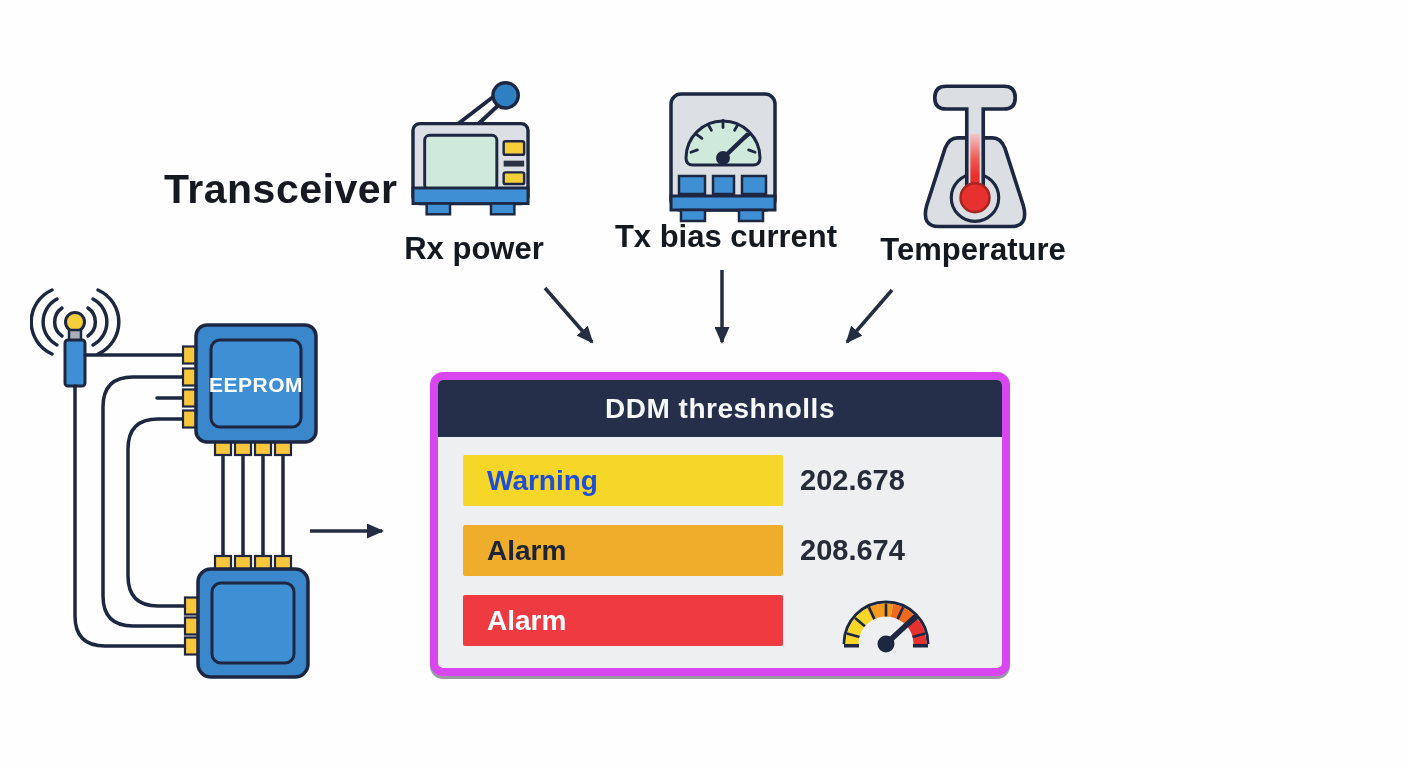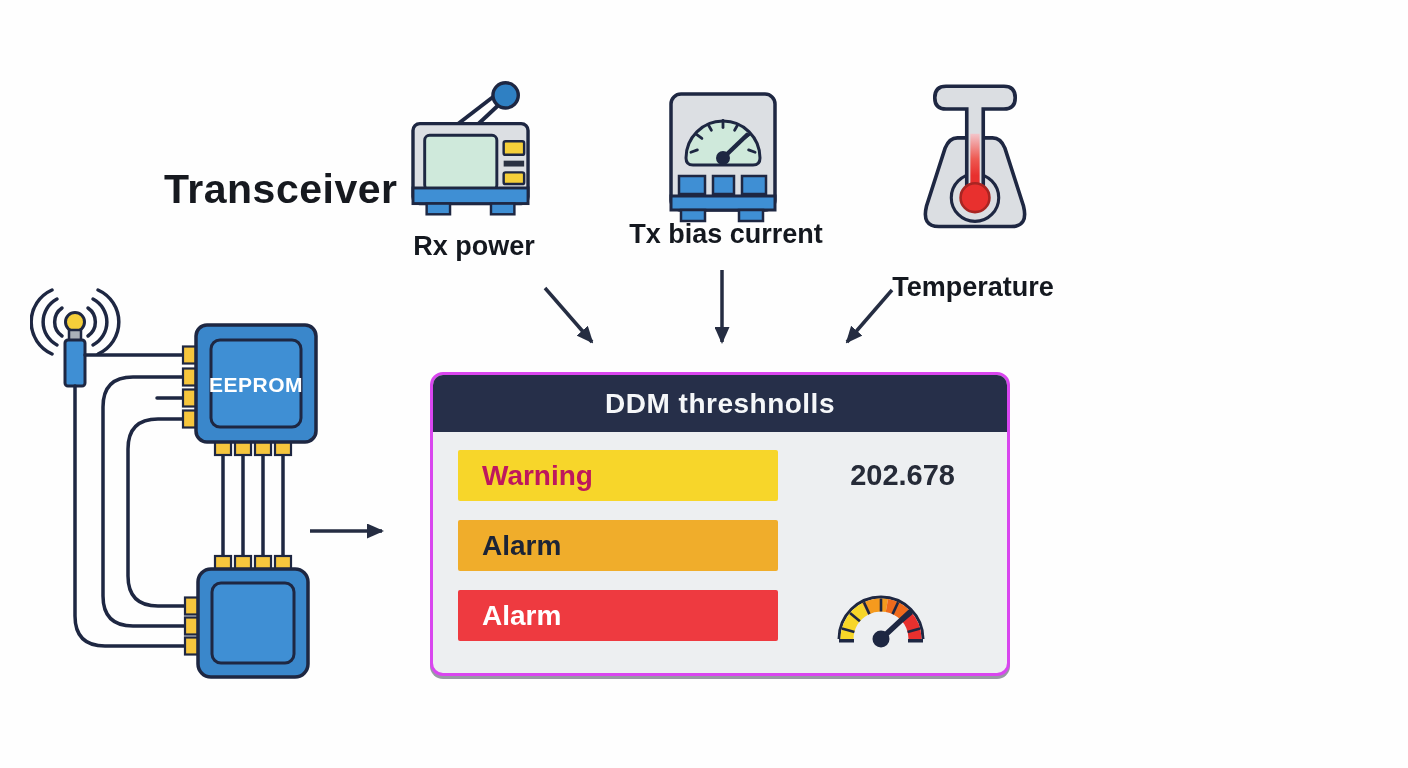--- a/index.html
+++ b/index.html
@@ -8,58 +8,58 @@
   .canvas { position:relative; width:1408px; height:768px; background:#fefefe; }
 
   .abs { position:absolute; }
 
   .transceiver-title{
     left:164px; top:166px; font-size:41px; font-weight:700; color:#16191f;
     letter-spacing:0.5px;
   }
 
   .monitor-label{
-    font-size:27px; font-weight:700; color:#14181f; text-align:center;
+    font-size:31px; font-weight:700; color:#14181f; text-align:center;
   }
   .lbl-rx   { left:374px; top:231px; width:200px; }
   .lbl-tx   { left:596px; top:219px; width:260px;text-align:center; }
-  .lbl-temp { left:843px; top:232px; width:260px;margin-top:40px; }
+  .lbl-temp { left:843px; top:232px; width:260px; }
 
   .icon-rx   { left:405px; top:70px;  width:132px; height:156px; }
   .icon-tx   { left:663px; top:88px;  width:120px; height:140px; }
   .icon-temp { left:905px; top:76px;  width:140px; height:165px; }
 
   .arrows-top { left:498px; top:258px; width:420px; height:110px; }
 
   .circuit { left:30px; top:280px; width:400px; height:420px; }
 
   
   .panel{
     left:430px; top:372px; width:580px; height:304px;
-    background:#edeff1; border:3px solid #d946ef; border-radius:13px;
+    background:#edeff1; border:8px solid #d946ef; border-radius:13px;
     overflow:hidden; box-shadow:0 3px 0 rgba(26,33,56,0.45);
   }
   .panel-header{
     height:57px; background:#262f49; display:flex; align-items:center;
     justify-content:center;
   }
   .panel-title{ color:#f5f7f9; font-size:28px; font-weight:700; letter-spacing:0.5px; }
   .panel-body{ position:relative; height:244px; padding-top:18px; }
   .panel-row{ position:relative; height:51px; margin-bottom:19px; }
   .row-bar{
     position:absolute; left:25px; top:0; width:320px; height:51px;
     display:flex; align-items:center; padding-left:24px; border-radius:2px;
   }
   .row-bar span{ font-size:28px; font-weight:700; }
-  .bar-warning{ background:#f7d62a; } .bar-warning span{ color:#be185d;text-align:right; }
+  .bar-warning{ background:#f7d62a; } .bar-warning span{ color:#1d4ed8;text-align:right; }
   .bar-alarm  { background:#f0ad2b; } .bar-alarm   span{ color:#1c2436; }
   .bar-critical{ background:#ee3a40;} .bar-critical span{ color:#ffffff; }
   .row-value{
     position:absolute; left:362px; top:0; width:160px; height:51px;
-    line-height:51px; text-align:right; font-size:29px; font-weight:700;
+    line-height:51px; text-align:left; font-size:29px; font-weight:700;
     color:#262b38;
   }
   .row-gauge{ position:absolute; left:393px; top:-8px; width:110px; height:68px; }
 </style>
 </head>
 <body>
 
 <div class="canvas">
 
   <div class="abs transceiver-title">Transceiver</div>
@@ -208,20 +208,21 @@
         <div class="row-bar bar-warning">
           <span>Warning</span>
         </div>
         <div class="row-value">202.678</div>
       </div>
 
       <div class="panel-row">
         <div class="row-bar bar-alarm">
           <span>Alarm</span>
         </div>
+        <div class="row-value">208.674</div>
       </div>
 
       <div class="panel-row">
         <div class="row-bar bar-critical">
           <span>Alarm</span>
         </div>
         <svg class="row-gauge" viewBox="0 0 110 68">
           <g fill="none">
             <path d="M13,57 A42,42 0 0 1 97,57" stroke="#1e2742" stroke-width="3"></path>
             <path d="M21,57 A34,34 0 0 1 39,27" stroke="#f7d628" stroke-width="13"></path>

